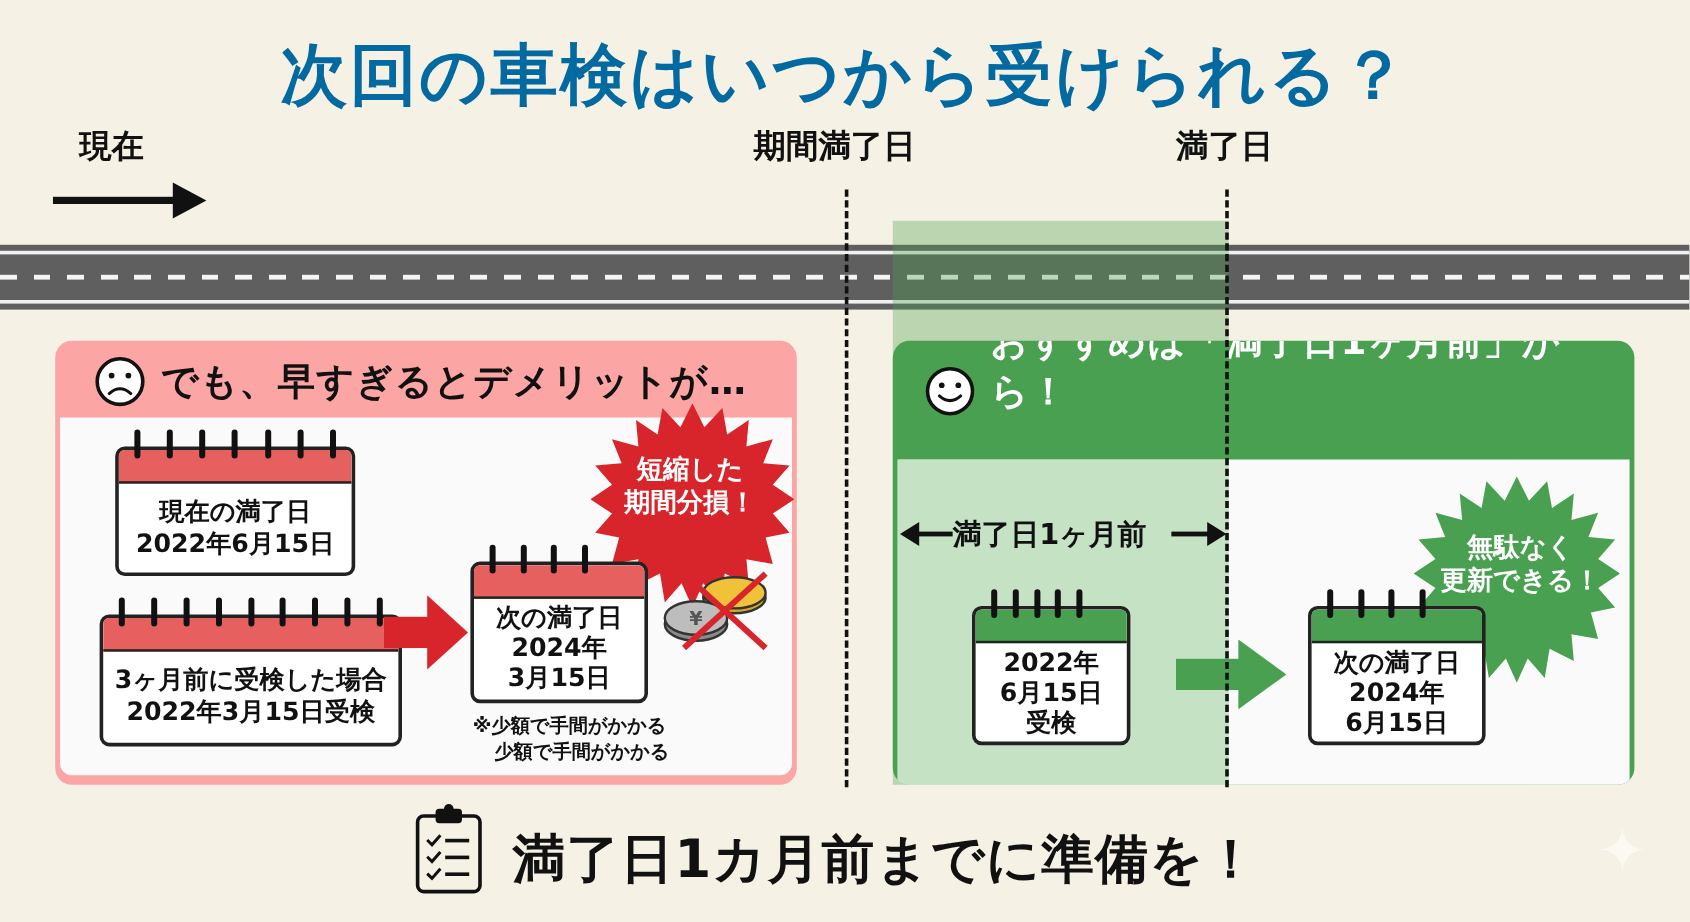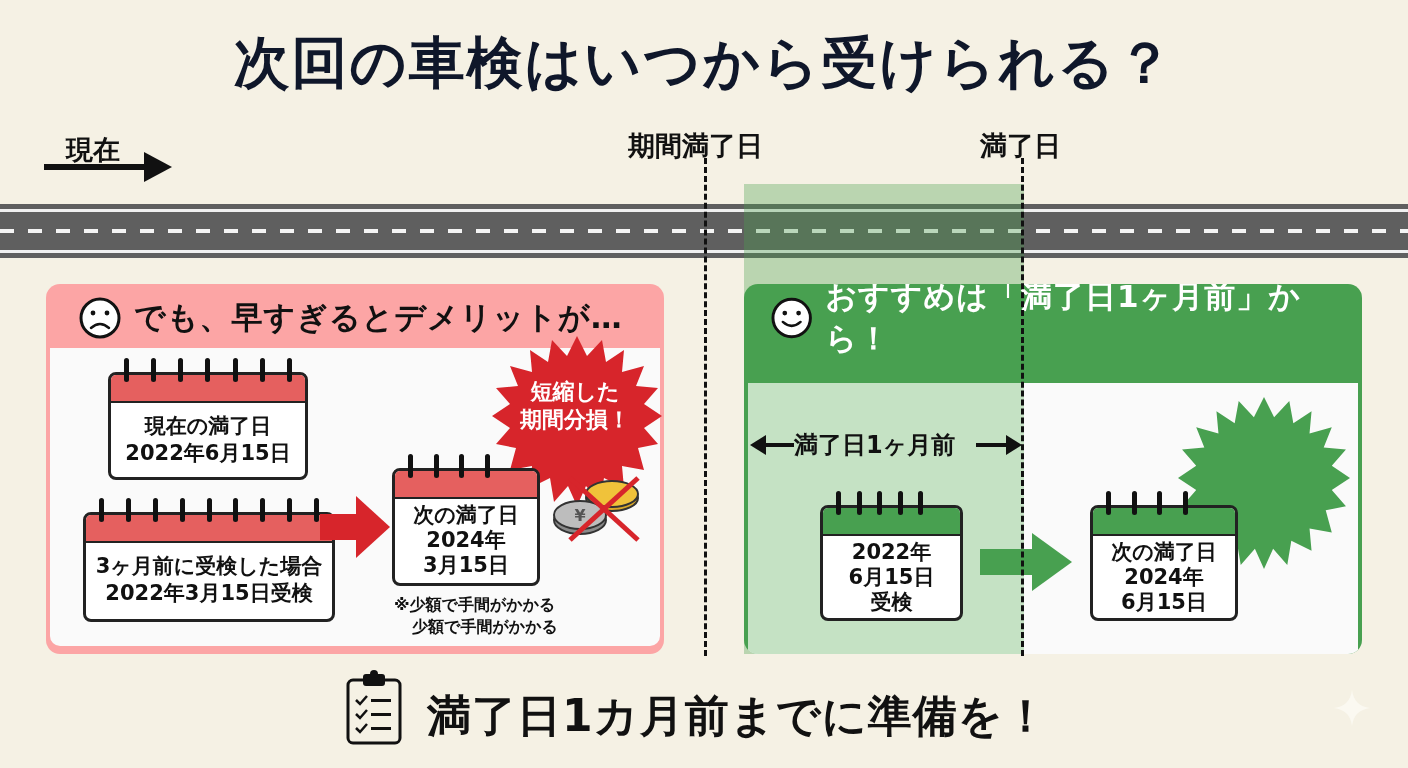--- a/index.html
+++ b/index.html
@@ -6,45 +6,45 @@
   html, body { width: 1408px; height: 768px; overflow: hidden; }
   body {
     background: #f5f1e4;
     font-family: "DejaVu Sans", "Liberation Sans", sans-serif;
     color: #111;
     position: relative;
   }
   .abs { position: absolute; }
   .title {
     left: 0; width: 1408px; top: 26px; text-align: center;
-    font-size: 56px; font-weight: bold; letter-spacing: 2px; color: #0f172a;
-  }
-  .now-label { left: 66px; top: 132px; font-size: 27px; font-weight: bold; }
+    font-size: 56px; font-weight: bold; letter-spacing: 2px; color: #0369a1;
+  }
+  .now-label { left: 66px; top: 104px; font-size: 27px; font-weight: bold; }
   .now-arrow { left: 44px; top: 150px; width: 130px; height: 34px; }
-  .marker-label { font-size: 27px; font-weight: bold; top: 128px; }
+  .marker-label { font-size: 27px; font-weight: bold; top: 104px; }
   .vline { width: 0; border-left: 3px dashed #111; }
   
   .road {
     left: 0; top: 204px; width: 1408px; height: 54px;
     background: #5f5f5f;
   }
   .road .edge-top { position: absolute; left: 0; right: 0; top: 5px; height: 3px; background: #f0f0f0; }
   .road .edge-bot { position: absolute; left: 0; right: 0; bottom: 5px; height: 3px; background: #f0f0f0; }
   .road .lane {
     position: absolute; left: 0; right: 0; top: 25px; height: 4px;
     background: repeating-linear-gradient(90deg, #f4f4f4 0 14px, transparent 14px 28px);
   }
   .green-band { left: 744px; top: 184px; width: 280px; height: 470px; background: rgba(76,160,80,0.35); }
   
   .panel { border-radius: 14px; overflow: hidden; }
   .panel-left { left: 46px; top: 284px; width: 618px; height: 370px; background: #fca5a5; padding: 4px; }
   .panel-left .panel-head { height: 60px; display: flex; align-items: center; padding-left: 28px; }
   .panel-left .panel-body { background: #fafafa; height: 298px; border-radius: 0 0 10px 10px; position: relative; }
   .panel-right { left: 744px; top: 284px; width: 618px; height: 370px; background: #48a050; padding: 4px; }
-  .panel-right .panel-head { height: 60px; display: flex; align-items: center; padding-left: 22px; }
+  .panel-right .panel-head { height: 60px; display: flex; align-items: flex-end; padding-left: 22px; }
   .panel-right .panel-body { background: #fafafa; height: 298px; border-radius: 0 0 10px 10px; position: relative; overflow: hidden; margin-top: 35px; }
   .panel-right .body-green { position: absolute; left: 0; top: 0; width: 276px; height: 100%; background: #c5e2c4; }
   .head-text { font-size: 31px; font-weight: bold; margin-left: 12px; letter-spacing: 1px; }
   .panel-left .head-text { color: #111; }
   .panel-right .head-text { color: #fff; }
   .face { width: 44px; height: 44px; }
   
   .cal { position: absolute; }
   .cal .box {
     position: absolute; left: 0; right: 0; top: 14px; bottom: 0;
@@ -90,21 +90,21 @@
     <svg class="face" viewBox="0 0 44 44">
       <circle cx="22" cy="22" r="19" fill="#fff" stroke="#111" stroke-width="3"></circle>
       <circle cx="15" cy="17" r="2.4" fill="#111"></circle>
       <circle cx="29" cy="17" r="2.4" fill="#111"></circle>
       <path d="M13 32 Q22 24 31 32" fill="none" stroke="#111" stroke-width="2.5" stroke-linecap="round"></path>
     </svg>
     <span class="head-text">でも、早すぎるとデメリットが…</span>
   </div>
   <div class="panel-body">
 
-    <div class="cal red" style="left:58px; top:10px; width:200px; height:122px;">
+    <div class="cal red" style="left:46px; top:10px; width:200px; height:122px;">
       <div class="box">
           <div class="band"></div>
         <div class="txt">
           <div>現在の満了日</div>
           <div>2022年6月15日</div>
         </div>
       </div>
       <div class="rings">
           <span></span>
           <span></span>
@@ -199,21 +199,21 @@
     <svg class="abs" style="left:2px; top:50px; width:44px; height:24px;" viewBox="0 0 44 24">
       <rect x="12" y="10" width="32" height="4" fill="#111"></rect>
         <polygon points="0,12 16,2 16,22" fill="#111"></polygon>
     </svg>
     <div class="abs range-label" style="left:46px; top:46px;">満了日1ヶ月前</div>
     <svg class="abs" style="left:228px; top:50px; width:46px; height:24px;" viewBox="0 0 46 24">
       <rect x="0" y="10" width="32" height="4" fill="#111"></rect>
         <polygon points="46,12 30,2 30,22" fill="#111"></polygon>
     </svg>
 
-    <div class="cal green" style="left:72px; top:108px; width:143px; height:130px;">
+    <div class="cal green" style="left:62px; top:108px; width:132px; height:130px;">
       <div class="box">
           <div class="band"></div>
         <div class="txt" style="padding-top:4px; line-height:25px;">
           <div>2022年</div>
           <div>6月15日</div>
           <div>受検</div>
         </div>
       </div>
       <div class="rings" style="right:40px;">
           <span></span>
@@ -241,20 +241,24 @@
           <div>2024年</div>
           <div>6月15日</div>
         </div>
       </div>
       <div class="rings" style="right:50px;">
           <span></span>
           <span></span>
           <span></span>
           <span></span>
         </div>
+    </div>
+    <div class="abs burst-text" style="left:436px; top:60px; width:166px;">
+      <div>無駄なく</div>
+      <div>更新できる！</div>
     </div>
   </div>
 </div>
 
 <div class="abs vline" style="left:704px; top:158px; height:498px;"></div>
 <div class="abs vline" style="left:1021px; top:158px; height:498px;"></div>
 
 <div class="abs footer">
   <svg width="58" height="76" viewBox="0 0 58 76">
     <rect x="3" y="10" width="52" height="63" rx="5" fill="none" stroke="#111" stroke-width="3"></rect>

